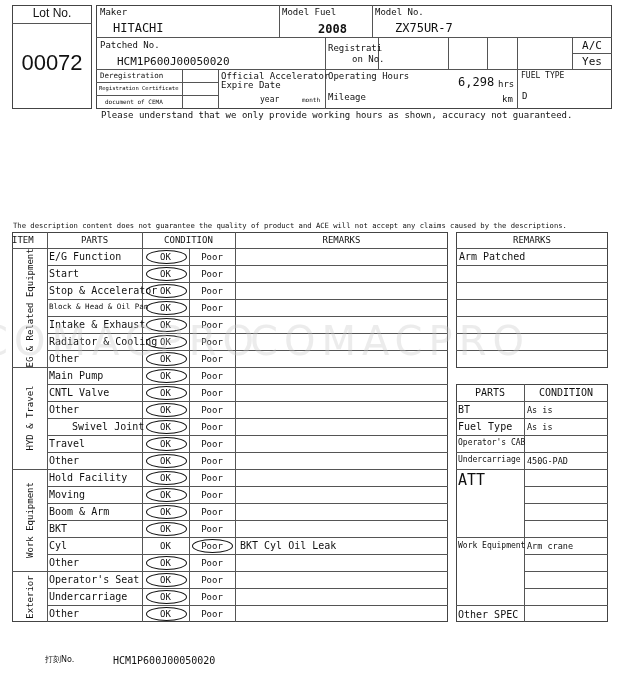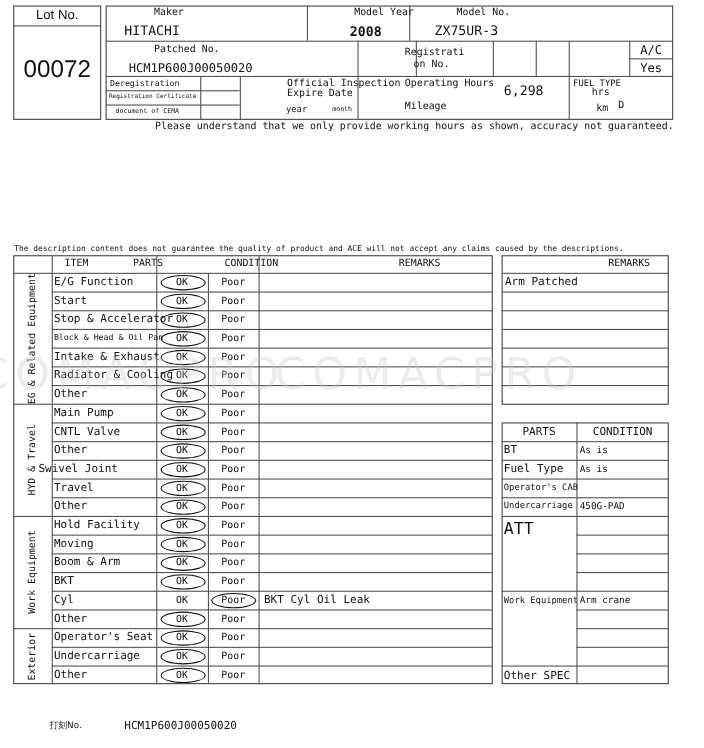--- a/index.html
+++ b/index.html
@@ -3,21 +3,21 @@
 <meta charset="utf-8">
 <style>
   html, body { margin:0; padding:0; background:#fff; }
   body { width:640px; height:680px; position:relative; overflow:hidden;
          font-family:"DejaVu Sans Mono","Liberation Mono",monospace; color:#111; }
   .bx { position:absolute; box-sizing:border-box; border:1px solid #444; }
   .t { position:absolute; white-space:nowrap; line-height:1; }
   .hl { position:absolute; height:0; border-top:1px solid #555; }
   .vl { position:absolute; width:0; border-left:1px solid #555; }
   .sm { font-size:8px; }
-  .s9 { font-size:9px;margin-left:40px; }
+  .s9 { font-size:9px; }
   .s10 { font-size:10px; }
   .s11 { font-size:11px; }
   .s12 { font-size:12px; }
   .ok-oval { position:absolute; box-sizing:border-box; border:1.5px solid #111; border-radius:50%; }
   .rot { position:absolute; transform:rotate(-90deg); transform-origin:center; white-space:nowrap; font-size:9px; text-align:center; }
   .wm { position:absolute; color:rgba(200,200,200,0.35); font-family:"DejaVu Sans",sans-serif; font-size:40px; letter-spacing:6px; pointer-events:none; }
 </style>
 </head>
 <body>
 
@@ -44,36 +44,36 @@
   <div class="vl" style="left:572px;top:37px;height:32px;"></div>
   <div class="hl" style="left:572px;top:53px;width:40px;"></div>
 
   <div class="vl" style="left:182px;top:69px;height:40px;"></div>
   <div class="vl" style="left:218px;top:69px;height:40px;"></div>
   <div class="hl" style="left:96px;top:82px;width:122px;"></div>
   <div class="hl" style="left:96px;top:95px;width:122px;"></div>
 
   <div class="t s9" style="left:100px;top:8px;">Maker</div>
   <div class="t s12" style="left:113px;top:22px;">HITACHI</div>
-  <div class="t s9" style="left:282px;top:8px;">Model Year</div>
+  <div class="t s9" style="left:282px;top:8px;">Model Fuel</div>
   <div class="t s12" style="left:318px;top:23px;font-weight:bold;">2008</div>
   <div class="t s9" style="left:375px;top:8px;">Model No.</div>
-  <div class="t s12" style="left:395px;top:22px;">ZX75UR-3</div>
+  <div class="t s12" style="left:395px;top:22px;">ZX75UR-7</div>
 
   <div class="t s9" style="left:100px;top:41px;">Patched No.</div>
   <div class="t s11" style="left:117px;top:56px;">HCM1P600J00050020</div>
   <div class="t s9" style="left:328px;top:44px;">Registrati</div>
-  <div class="t s9" style="left:336px;top:55px;">on No.</div>
+  <div class="t s9" style="left:352px;top:55px;">on No.</div>
   <div class="t s11" style="left:572px;top:40px;width:40px;text-align:center;">A/C</div>
   <div class="t s11" style="left:572px;top:56px;width:40px;text-align:center;">Yes</div>
 
   <div class="t" style="left:100px;top:72px;font-size:7.5px;">Deregistration</div>
   <div class="t" style="left:99px;top:86px;font-size:5.5px;">Registration Certificate</div>
   <div class="t" style="left:105px;top:99px;font-size:6px;">document of CEMA</div>
-  <div class="t s9" style="left:221px;top:72px;">Official Inspection</div>
+  <div class="t s9" style="left:221px;top:72px;">Official Accelerator</div>
   <div class="t s9" style="left:221px;top:81px;">Expire Date</div>
   <div class="t sm" style="left:260px;top:96px;">year</div>
   <div class="t" style="left:302px;top:97px;font-size:6px;">month</div>
   <div class="t s9" style="left:328px;top:72px;">Operating Hours</div>
   <div class="t s12" style="left:458px;top:76px;">6,298</div>
   <div class="t s9" style="left:498px;top:80px;">hrs</div>
   <div class="t s9" style="left:328px;top:93px;">Mileage</div>
   <div class="t s9" style="left:502px;top:95px;">km</div>
   <div class="t sm" style="left:521px;top:72px;">FUEL TYPE</div>
   <div class="t s9" style="left:522px;top:92px;">D</div>
@@ -84,21 +84,21 @@
 <div class="t" style="left:13px;top:222px;font-size:7.2px;">The description content does not guarantee the quality of product and ACE will not accept any claims caused by the descriptions.</div>
 
 <div id="cond-table">
   <div class="bx" style="left:12px;top:232px;width:436px;height:390px;"></div>
   <div class="hl" style="left:12px;top:248px;width:436px;"></div>
   <div class="vl" style="left:47px;top:232px;height:390px;"></div>
   <div class="vl" style="left:142px;top:232px;height:390px;"></div>
   <div class="vl" style="left:189px;top:248px;height:374px;"></div>
   <div class="vl" style="left:235px;top:232px;height:390px;"></div>
 
-  <div class="t s9" style="left:12px;top:236px;width:35px;text-align:center;">ITEM</div>
+  <div class="t s9" style="left:12px;top:236px;width:35px;text-align:left;">ITEM</div>
   <div class="t s9" style="left:47px;top:236px;width:95px;text-align:center;">PARTS</div>
   <div class="t s9" style="left:142px;top:236px;width:93px;text-align:center;">CONDITION</div>
   <div class="t s9" style="left:235px;top:236px;width:213px;text-align:center;">REMARKS</div>
 
   <div id="cond-rows">
       <div class="t" style="left:49px;top:252px;font-size:10px;">E/G Function</div>
       <div class="t" style="left:142px;top:253px;width:47px;text-align:center;font-size:9px;">OK</div>
       <div class="t" style="left:189px;top:253px;width:46px;text-align:center;font-size:9px;">Poor</div>
       <div class="ok-oval" style="left:146px;top:250px;width:41px;height:14px;"></div>
       <div class="t" style="left:240px;top:252px;font-size:10px;"></div>
@@ -151,21 +151,21 @@
       <div class="t" style="left:189px;top:389px;width:46px;text-align:center;font-size:9px;">Poor</div>
       <div class="ok-oval" style="left:146px;top:386px;width:41px;height:14px;"></div>
       <div class="t" style="left:240px;top:388px;font-size:10px;"></div>
       <div class="hl" style="left:47px;top:401px;width:401px;"></div>
       <div class="t" style="left:49px;top:405px;font-size:10px;">Other</div>
       <div class="t" style="left:142px;top:406px;width:47px;text-align:center;font-size:9px;">OK</div>
       <div class="t" style="left:189px;top:406px;width:46px;text-align:center;font-size:9px;">Poor</div>
       <div class="ok-oval" style="left:146px;top:403px;width:41px;height:14px;"></div>
       <div class="t" style="left:240px;top:405px;font-size:10px;"></div>
       <div class="hl" style="left:47px;top:418px;width:401px;"></div>
-      <div class="t" style="left:35px;top:422px;font-size:10px;">Swivel Joint</div>
+      <div class="t" style="left:49px;top:422px;font-size:10px;padding-left:23px;">Swivel Joint</div>
       <div class="t" style="left:142px;top:423px;width:47px;text-align:center;font-size:9px;">OK</div>
       <div class="t" style="left:189px;top:423px;width:46px;text-align:center;font-size:9px;">Poor</div>
       <div class="ok-oval" style="left:146px;top:420px;width:41px;height:14px;"></div>
       <div class="t" style="left:240px;top:422px;font-size:10px;"></div>
       <div class="hl" style="left:47px;top:435px;width:401px;"></div>
       <div class="t" style="left:49px;top:439px;font-size:10px;">Travel</div>
       <div class="t" style="left:142px;top:440px;width:47px;text-align:center;font-size:9px;">OK</div>
       <div class="t" style="left:189px;top:440px;width:46px;text-align:center;font-size:9px;">Poor</div>
       <div class="ok-oval" style="left:146px;top:437px;width:41px;height:14px;"></div>
       <div class="t" style="left:240px;top:439px;font-size:10px;"></div>

